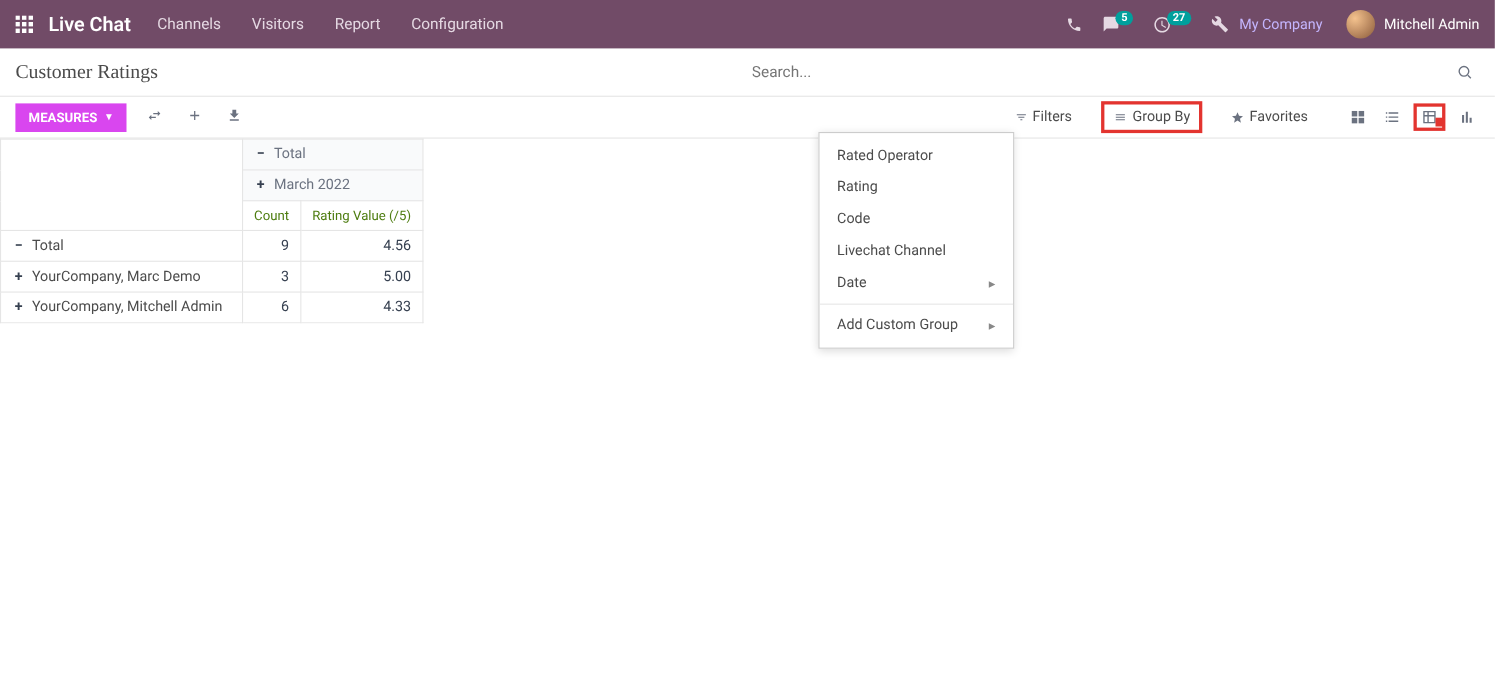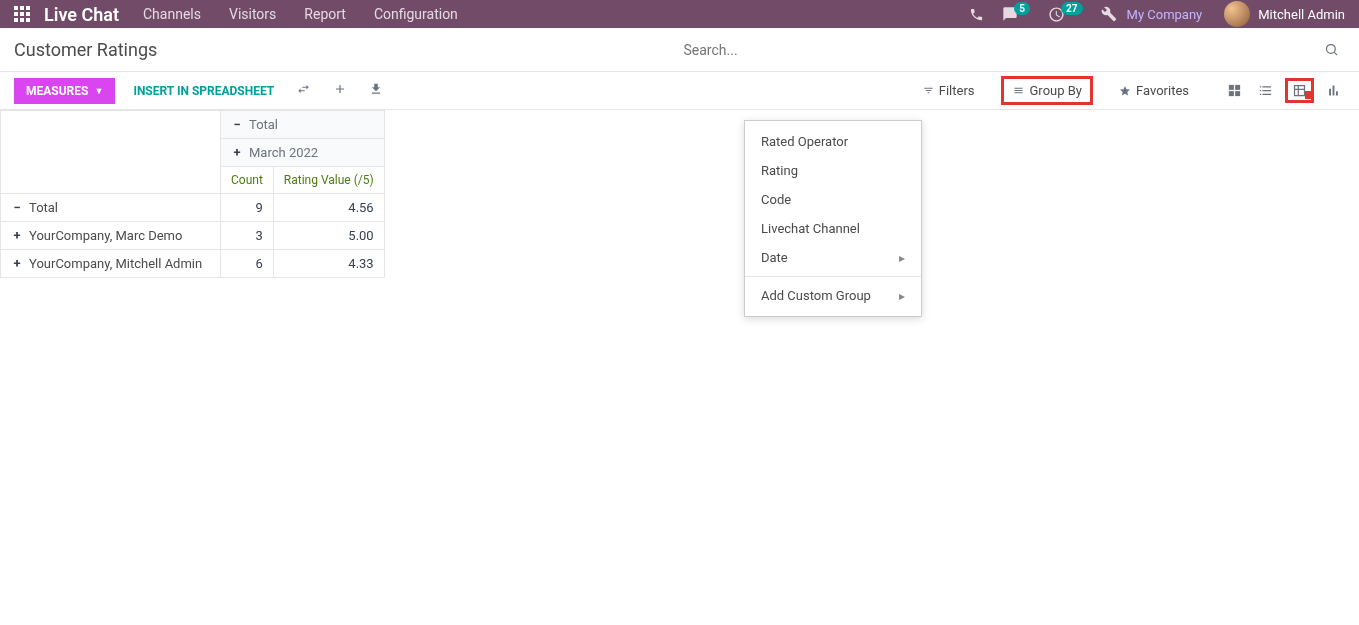--- a/index.html
+++ b/index.html
@@ -1,30 +1,30 @@
 <!DOCTYPE html>
 <html><head>
 <meta charset="utf-8">
 <style>
 * { margin: 0; padding: 0; box-sizing: border-box; font-family: -apple-system, BlinkMacSystemFont, "Segoe UI", Roboto, sans-serif; }
 body { background: #fff; font-size: 13px; color: #374151; }
 
-.topbar { background: #714B67; height: 28px; display: flex; align-items: center; padding: 0 14px; color: #fff; }
+.topbar { background: #714B67; height: 44px; display: flex; align-items: center; padding: 0 14px; color: #fff; }
 .topbar .apps-icon { margin-right: 14px; display: flex; cursor: pointer; }
 .topbar .brand { font-size: 18px; font-weight: 600; margin-right: 24px; }
 .topbar .nav-item { margin-right: 28px; font-size: 14px; cursor: pointer; color: #e5d9e3; }
 .topbar .spacer { flex: 1; }
 .topbar .sys-icon { margin-left: 18px; display: flex; align-items: center; cursor: pointer; position: relative; }
 .topbar .badge { background: #00A09D; color: #fff; font-size: 10px; font-weight: 700; border-radius: 8px; padding: 1px 5px; margin-left: -4px; position: relative; top: -6px; }
 .topbar .company { margin-left: 10px; font-size: 13px; color: #c4b5fd; cursor: pointer; }
 .topbar .user { margin-left: 22px; display: flex; align-items: center; cursor: pointer; }
 .topbar .avatar { width: 26px; height: 26px; border-radius: 50%; background: radial-gradient(circle at 30% 30%, #f4c28e, #8a5a3a); margin-right: 8px; }
 
 .subbar { display: flex; align-items: center; height: 44px; border-bottom: 1px solid #e5e5e5; }
-.subbar .page-title { font-size: 18px; color: #4b4b4b; padding-left: 14px; flex: 1; }
+.subbar .page-title { font-size: 18px; color: #4b4b4b; padding-left: 14px; flex: 1; font-family: Liberation Serif, serif; }
 .subbar .search-wrap { flex: 1; position: relative; padding-right: 14px; }
 .subbar .search-input { width: 100%; border: none; outline: none; font-size: 14px; padding: 6px 28px 6px 4px; color: #555; }
 .subbar .search-icon { position: absolute; right: 20px; top: 6px; color: #6b7280; cursor: pointer; }
 
 .ctrlbar { display: flex; align-items: center; height: 38px; border-bottom: 1px solid #e5e5e5; padding: 0 14px; }
 .ctrlbar .left-ctrls { display: flex; align-items: center; gap: 14px; }
 .btn-measures { background: #d946ef; color: #fff; border: none; padding: 6px 12px; font-size: 12px; font-weight: 700; cursor: pointer; display: flex; align-items: center; gap: 6px; }
 .btn-measures .caret { font-size: 9px; }
 .btn-insert { background: transparent; color: #00A09D; border: none; font-size: 12px; font-weight: 700; cursor: pointer; padding: 6px 4px; }
 .tool-icon { color: #6b7280; cursor: pointer; padding: 4px; }
@@ -118,21 +118,20 @@
     </span>
   </div>
 </div>
 
 <div class="ctrlbar">
   <div class="left-ctrls">
     <button class="btn-measures">
       <span>MEASURES</span>
       <span class="caret">▼</span>
     </button>
-    <button class="btn-insert">INSERT IN SPREADSHEET</button>
     <span class="tool-icon">
       <svg width="15" height="14" viewBox="0 0 24 24" fill="#6b7280">
           <path d="M6.99 11L3 15l3.99 4v-3H14v-2H6.99v-3zM21 9l-3.99-4v3H10v2h7.01v3L21 9z"></path>
         </svg>
     </span>
     <span class="tool-icon">
       <svg width="14" height="14" viewBox="0 0 24 24" fill="#6b7280">
           <path d="M19 13h-6v6h-2v-6H5v-2h6V5h2v6h6v2z"></path>
         </svg>
     </span>

